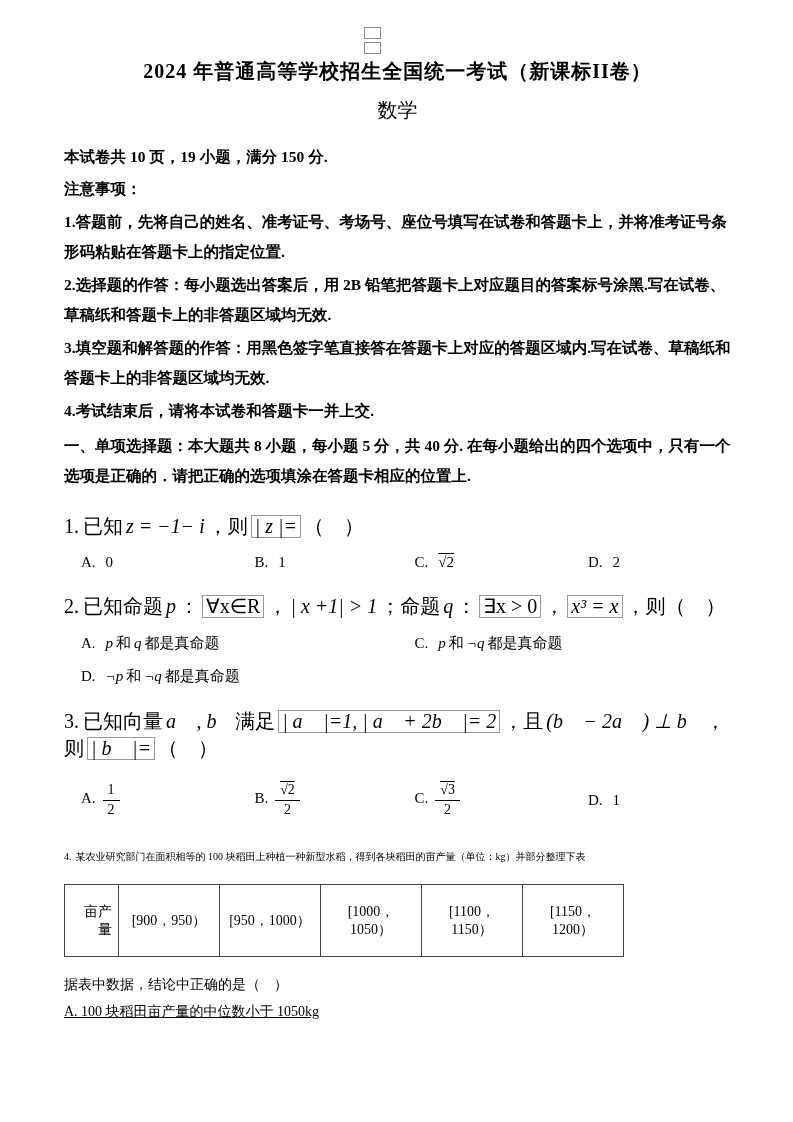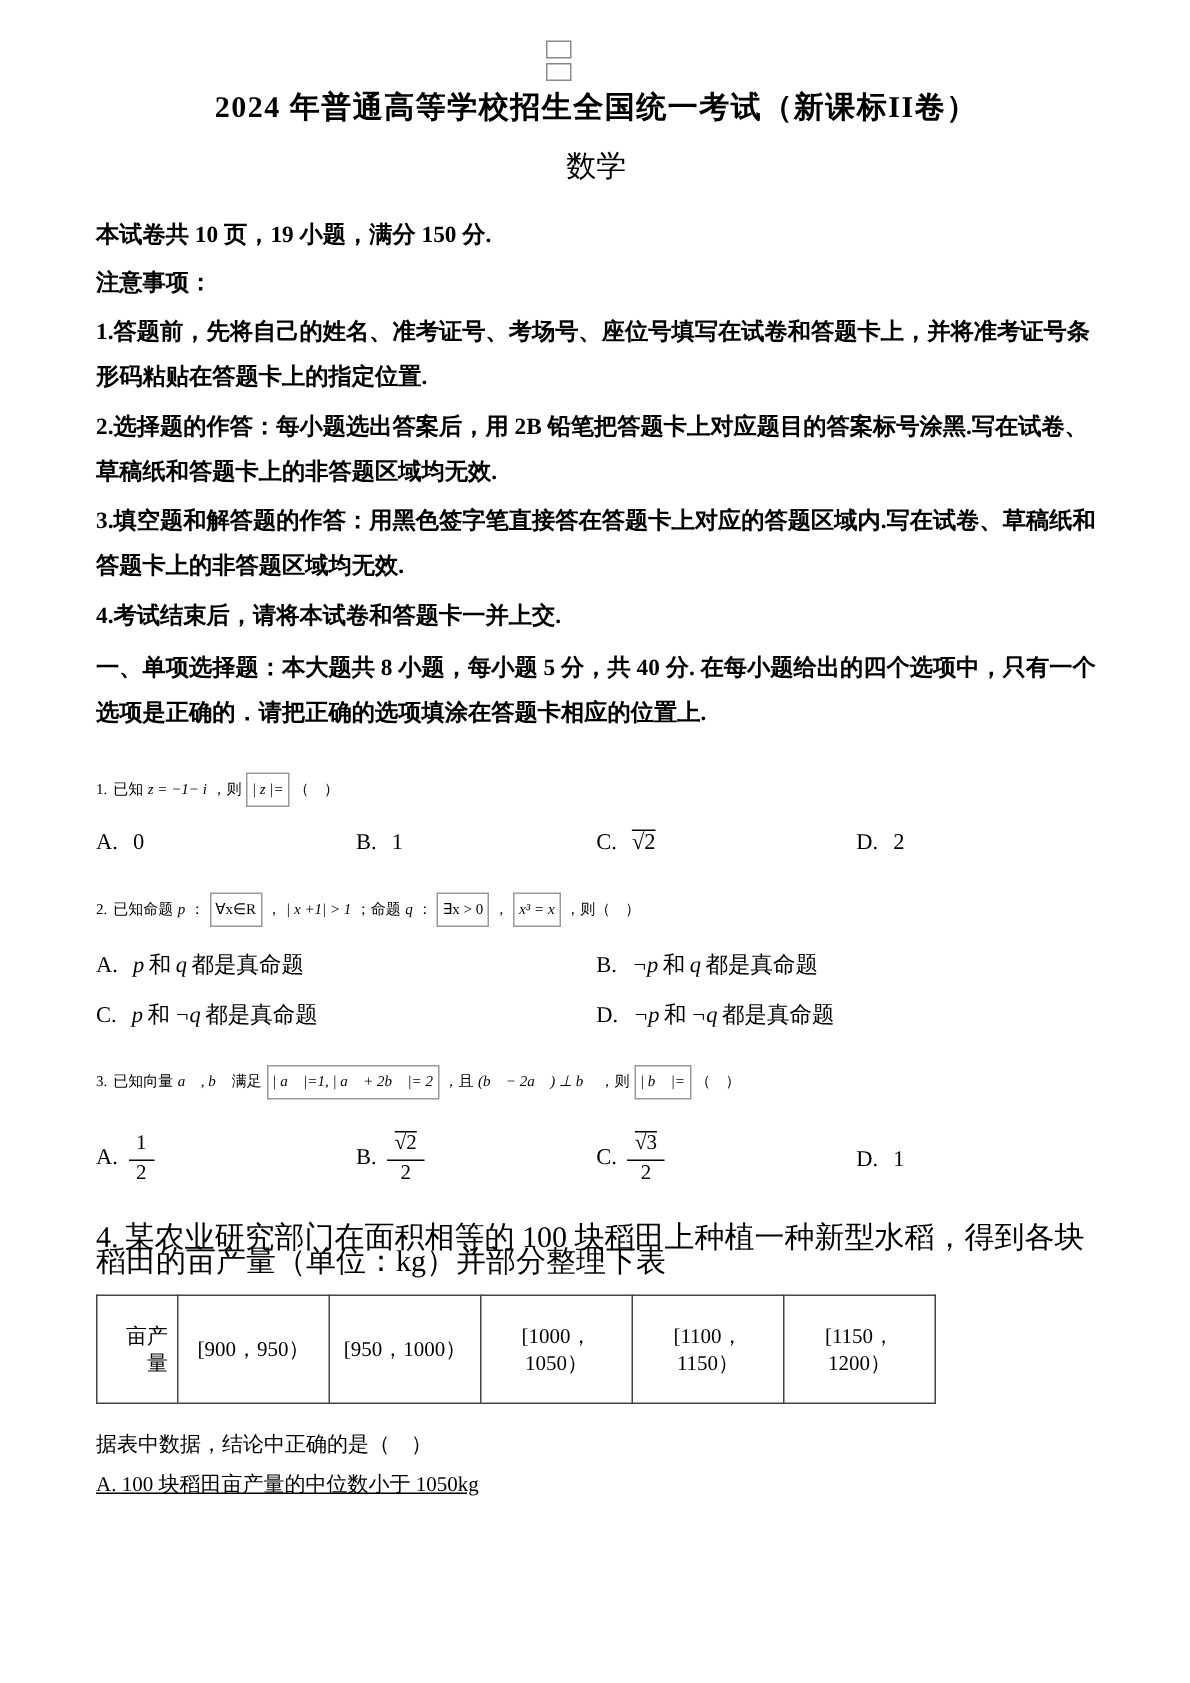--- a/index.html
+++ b/index.html
@@ -20,39 +20,39 @@
   .title { text-align: center; font-size: 20px; font-weight: 700; margin-top: 32px; letter-spacing: 1px; }
   .subtitle { text-align: center; font-size: 20px; font-weight: 400; margin-top: 12px; }
 
   .b-block { font-weight: 700; font-size: 15.5px; line-height: 30px; }
   .paper-info { margin-top: 18px; }
   .notice-head { margin-top: 2px; }
   .notice { margin-top: 3px; }
   .section-title { margin-top: 5px; }
 
   .question { margin-top: 22px; }
-  .stem { font-size: 10px; line-height: 27px; }
+  .stem { font-size: 20px; line-height: 27px; }
   .qnum { margin-right: 4px; }
 
   .mi { font-style: italic; font-family: "Liberation Serif", serif; margin: 0 3px; }
   .mv { font-style: normal; font-family: "Liberation Serif", serif; margin: 0 3px; }
   .boxed { border: 1px solid #999; padding: 0 3px; display: inline-block; line-height: 21px; }
   .rt { text-decoration: overline; }
 
   .opts { display: grid; grid-template-columns: 26% 24% 26% 24%; margin-top: 14px; font-size: 15px; align-items: center; }
   .opts2 { grid-template-columns: 50% 50%; row-gap: 14px; }
   .opt-label { margin-right: 7px; }
-  .opt { white-space: nowrap; }
+  .opt { white-space: nowrap; margin-left: 17px; }
 
   .frac { display: inline-flex; flex-direction: column; align-items: center; vertical-align: middle; line-height: 1.15; font-family: "Liberation Serif", serif; font-size: 14px; }
   .fnum { display: block; padding: 0 5px 1px 5px; border-bottom: 1px solid #000; }
   .fden { display: block; padding: 1px 5px 0 5px; }
   .opts-tall { margin-top: 16px; min-height: 44px; }
 
-  .q4 .stem { font-size: 20px; line-height: 16px; }
+  .q4 .stem { font-size: 10px; line-height: 26px; }
   .freq-table { border-collapse: collapse; margin-top: 14px; font-size: 14px; }
   .freq-table td { border: 1px solid #444; text-align: center; vertical-align: middle; padding: 4px 8px; }
   .freq-table .rowhead { width: 54px; padding: 4px 6px; text-align: right; }
   .freq-table .r1 td { height: 72px; }
   .freq-table .r2 td { height: 44px; }
   .freq-table .range-cell { width: 101px; }
 
   .followup { font-size: 14px; margin-top: 16px; line-height: 24px; }
   .q4-option { font-size: 14px; margin-top: 3px; line-height: 24px; text-decoration: underline; }
 </style>
@@ -84,21 +84,20 @@
       <span class="opt"><span class="opt-label">B.</span><span class="mv">1</span></span>
       <span class="opt"><span class="opt-label">C.</span><span class="mv rt">√2</span></span>
       <span class="opt"><span class="opt-label">D.</span><span class="mv">2</span></span>
     </div>
   </div>
 
   <div class="question">
     <p class="stem"><span class="qnum">2.</span><span>已知命题</span><span class="mi">p</span><span>：</span><span class="mv boxed">∀x∈R</span><span>，</span><span class="mi">| x +1| &gt; 1</span><span>；命题</span><span class="mi">q</span><span>：</span><span class="mv boxed">∃x &gt; 0</span><span>，</span><span class="mi boxed">x³ = x</span><span>，则</span><span>（　）</span></p>
     <div class="opts opts2">
       <span class="opt"><span class="opt-label">A.</span><span class="mi">p</span><span>和</span><span class="mi">q</span><span>都是真命题</span></span>
-      <span class="opt"><span class="opt-label">B.</span><span class="mi">¬p</span><span>和</span><span class="mi">q</span><span>都是真命题</span></span>
       <span class="opt"><span class="opt-label">C.</span><span class="mi">p</span><span>和</span><span class="mi">¬q</span><span>都是真命题</span></span>
       <span class="opt"><span class="opt-label">D.</span><span class="mi">¬p</span><span>和</span><span class="mi">¬q</span><span>都是真命题</span></span>
     </div>
   </div>
 
   <div class="question">
     <p class="stem"><span class="qnum">3.</span><span>已知向量</span><span class="mi">a⃗ , b⃗</span><span>满足</span><span class="mi boxed">| a⃗ |=1, | a⃗ + 2b⃗ |= 2</span><span>，且</span><span class="mi">(b⃗ − 2a⃗ ) ⊥ b⃗</span><span>，则</span><span class="mi boxed">| b⃗ |=</span><span>（　）</span></p>
     <div class="opts opts-tall">
       <span class="opt"><span class="opt-label">A.</span><span class="frac">
             <span class="fnum">1</span>

